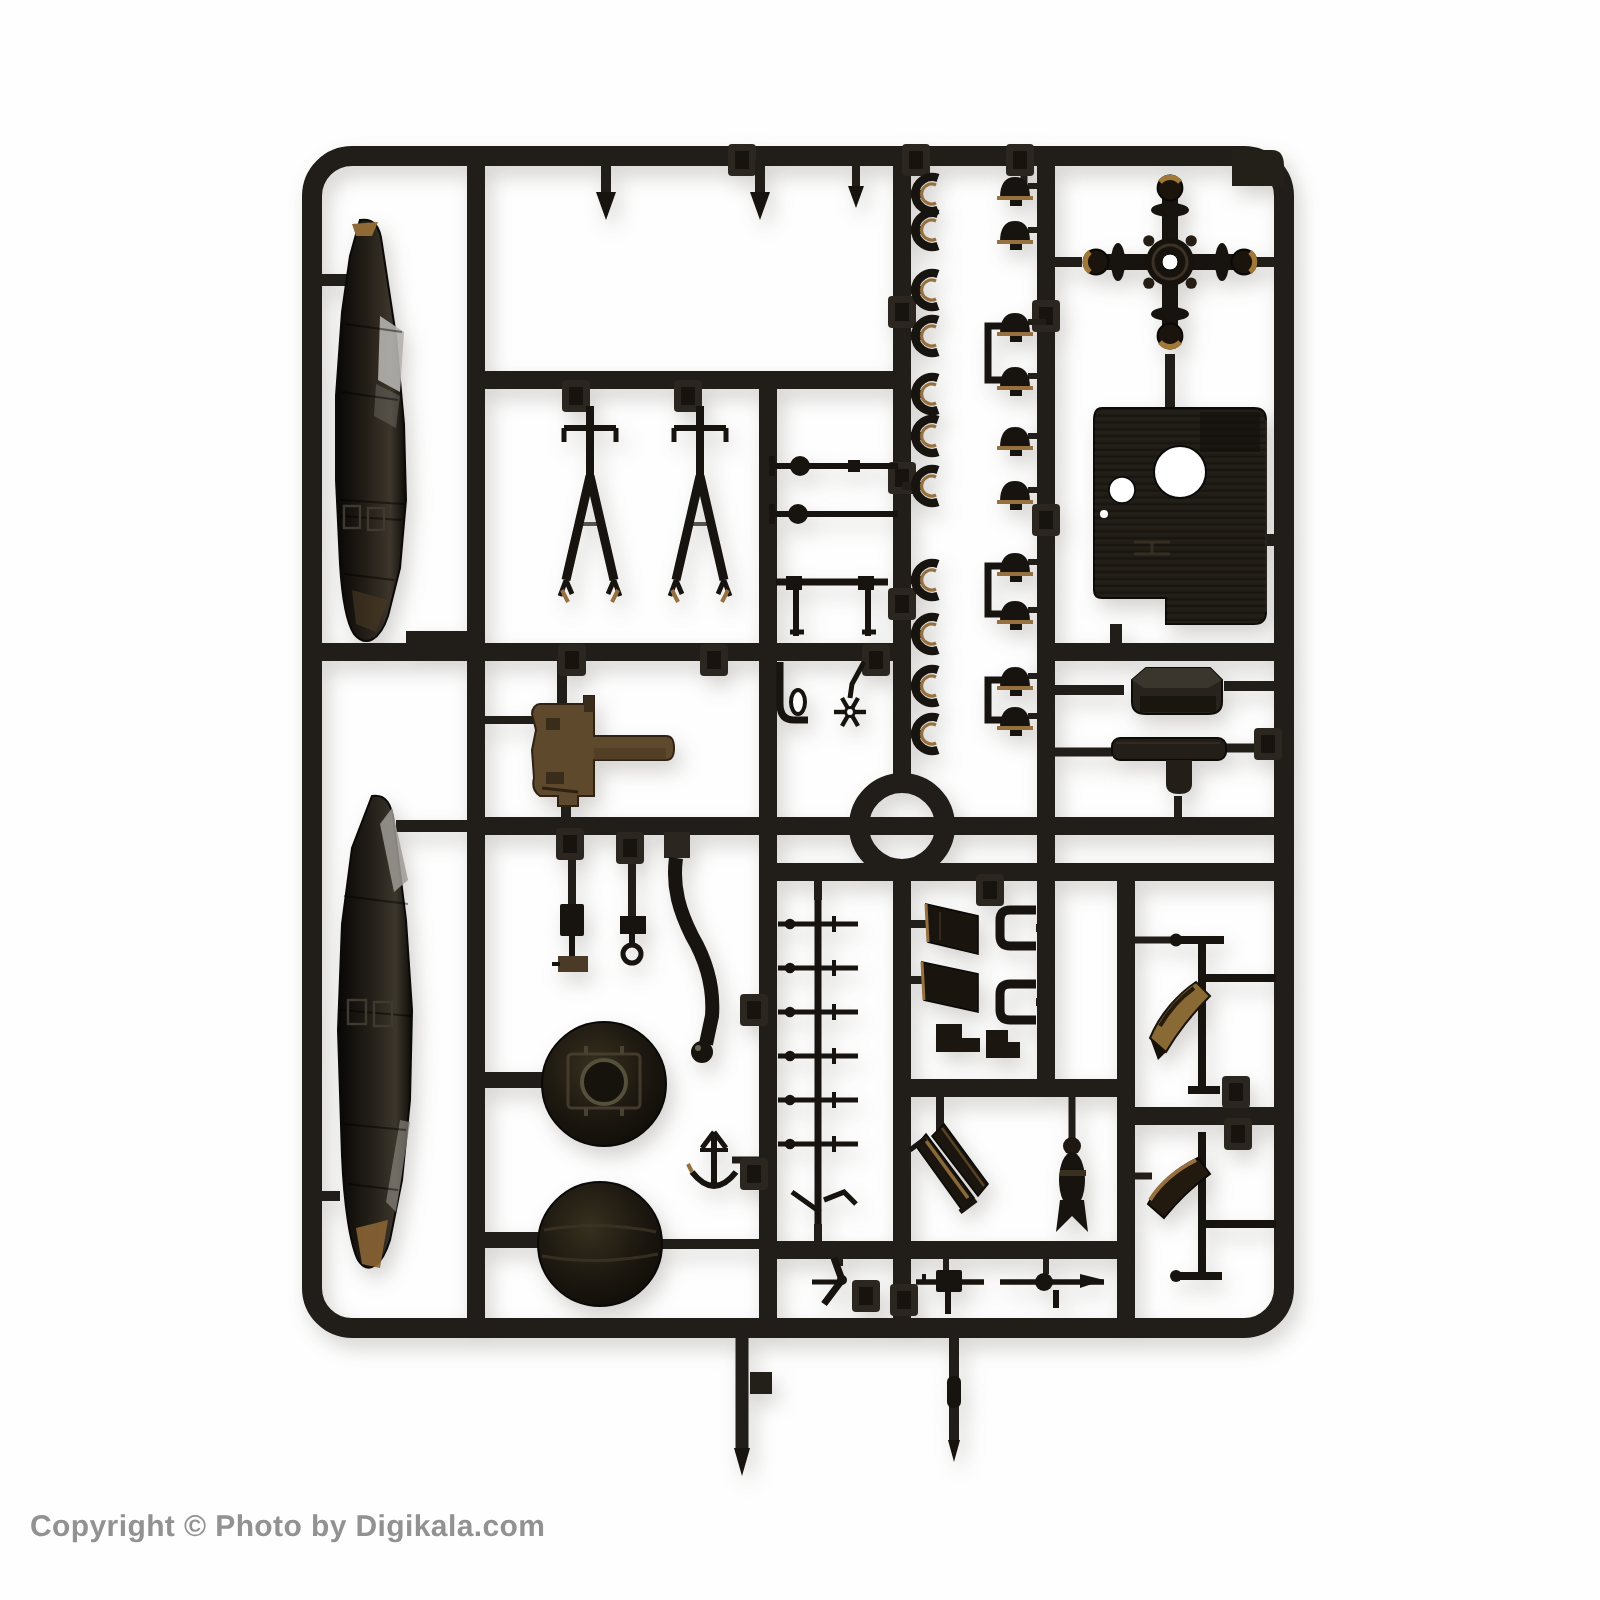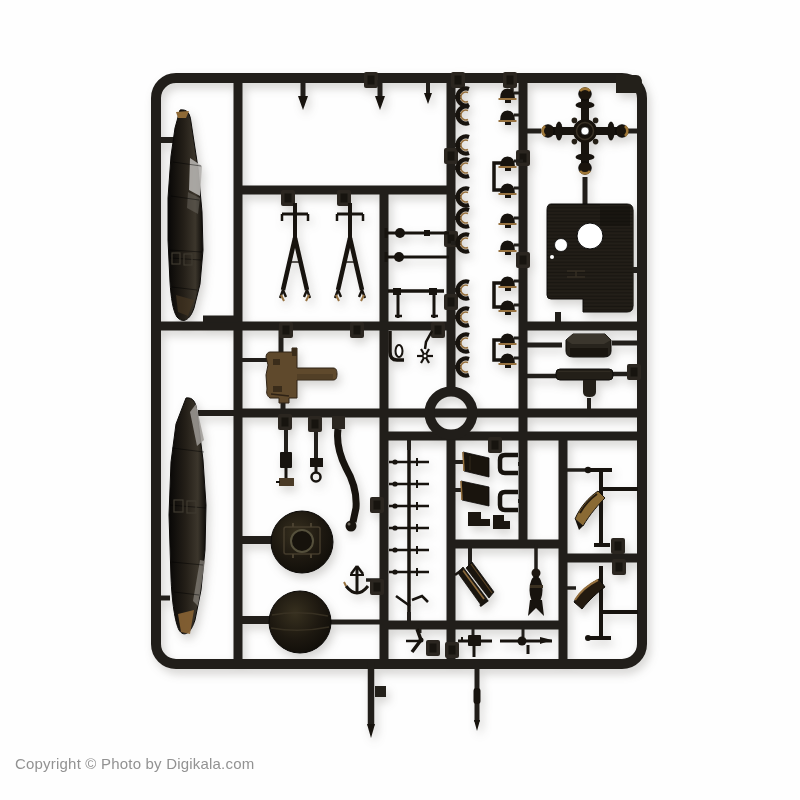--- a/index.html
+++ b/index.html
@@ -1,21 +1,21 @@
 <!DOCTYPE html>
 <html style="--background: #fefefe; --plastic: #211e1a; --part: #17130e; --tab-face: #2b2620; --tab-inner: #17140f; --tan: #96713f; --amber: #8a6434; --gold-blade: #8a6a34; --gloss: #b5b3af; --engine-brown: #5f492c; --panel: #201c16; --watermark-gray: #929292;"><head>
 <meta charset="utf-8">
 <style>
   html,body{margin:0;padding:0;}
   body{
     width:800px;height:800px;overflow:hidden;position:relative;
     background:var(--background,#fefefe);
     font-family:"Liberation Sans", sans-serif;
   }
-  .photo-stage{position:absolute;inset:0;}
+  .photo-stage{position:absolute;inset:0;font-weight:bold;}
   .sprue-svg{
     position:absolute;left:0;top:0;
     filter:drop-shadow(3px 5px 5px rgba(60,55,45,0.22));
   }
   .run{stroke:var(--plastic,#211e1a);fill:none;}
   .pd{fill:var(--part,#17130e);}
   .ps{stroke:var(--part,#17130e);fill:none;}
   .tanline{stroke:var(--tan,#96713f);fill:none;}
   .watermark{
     position:absolute;left:15px;top:755px;

